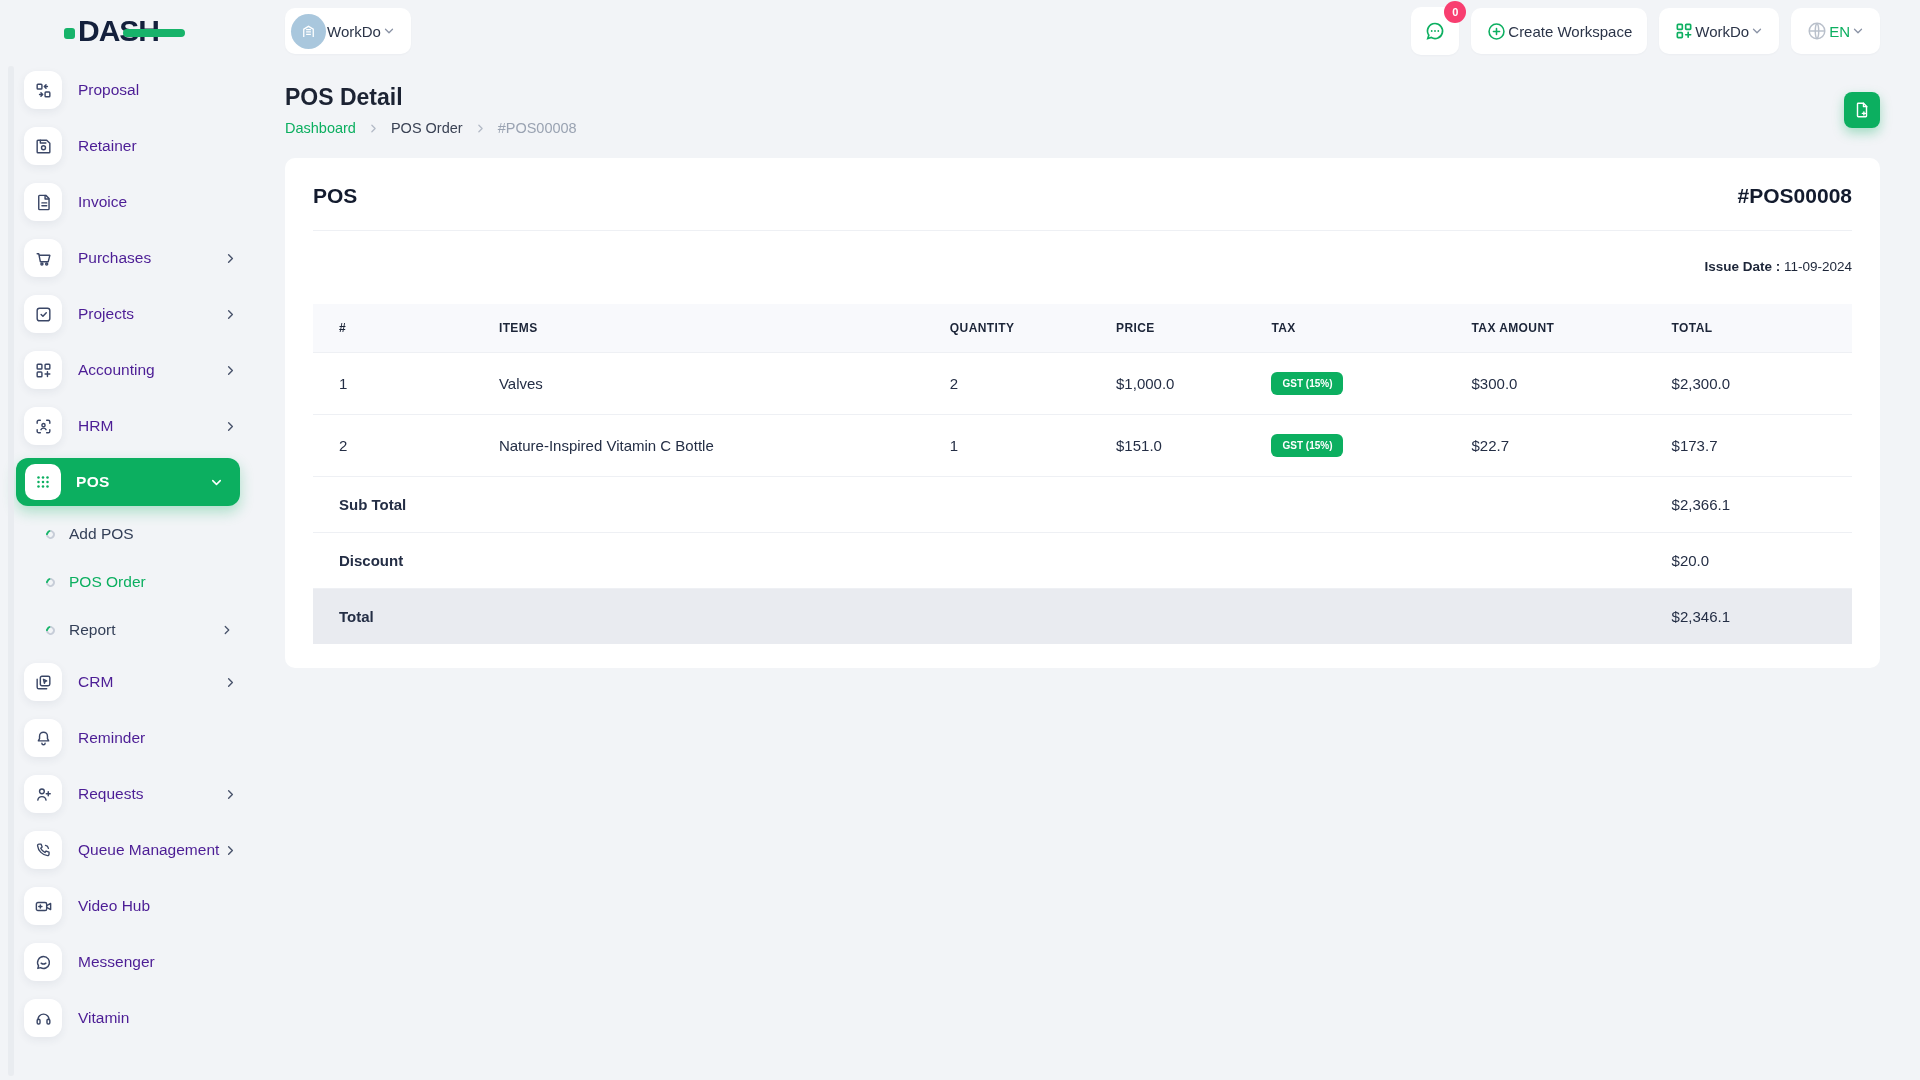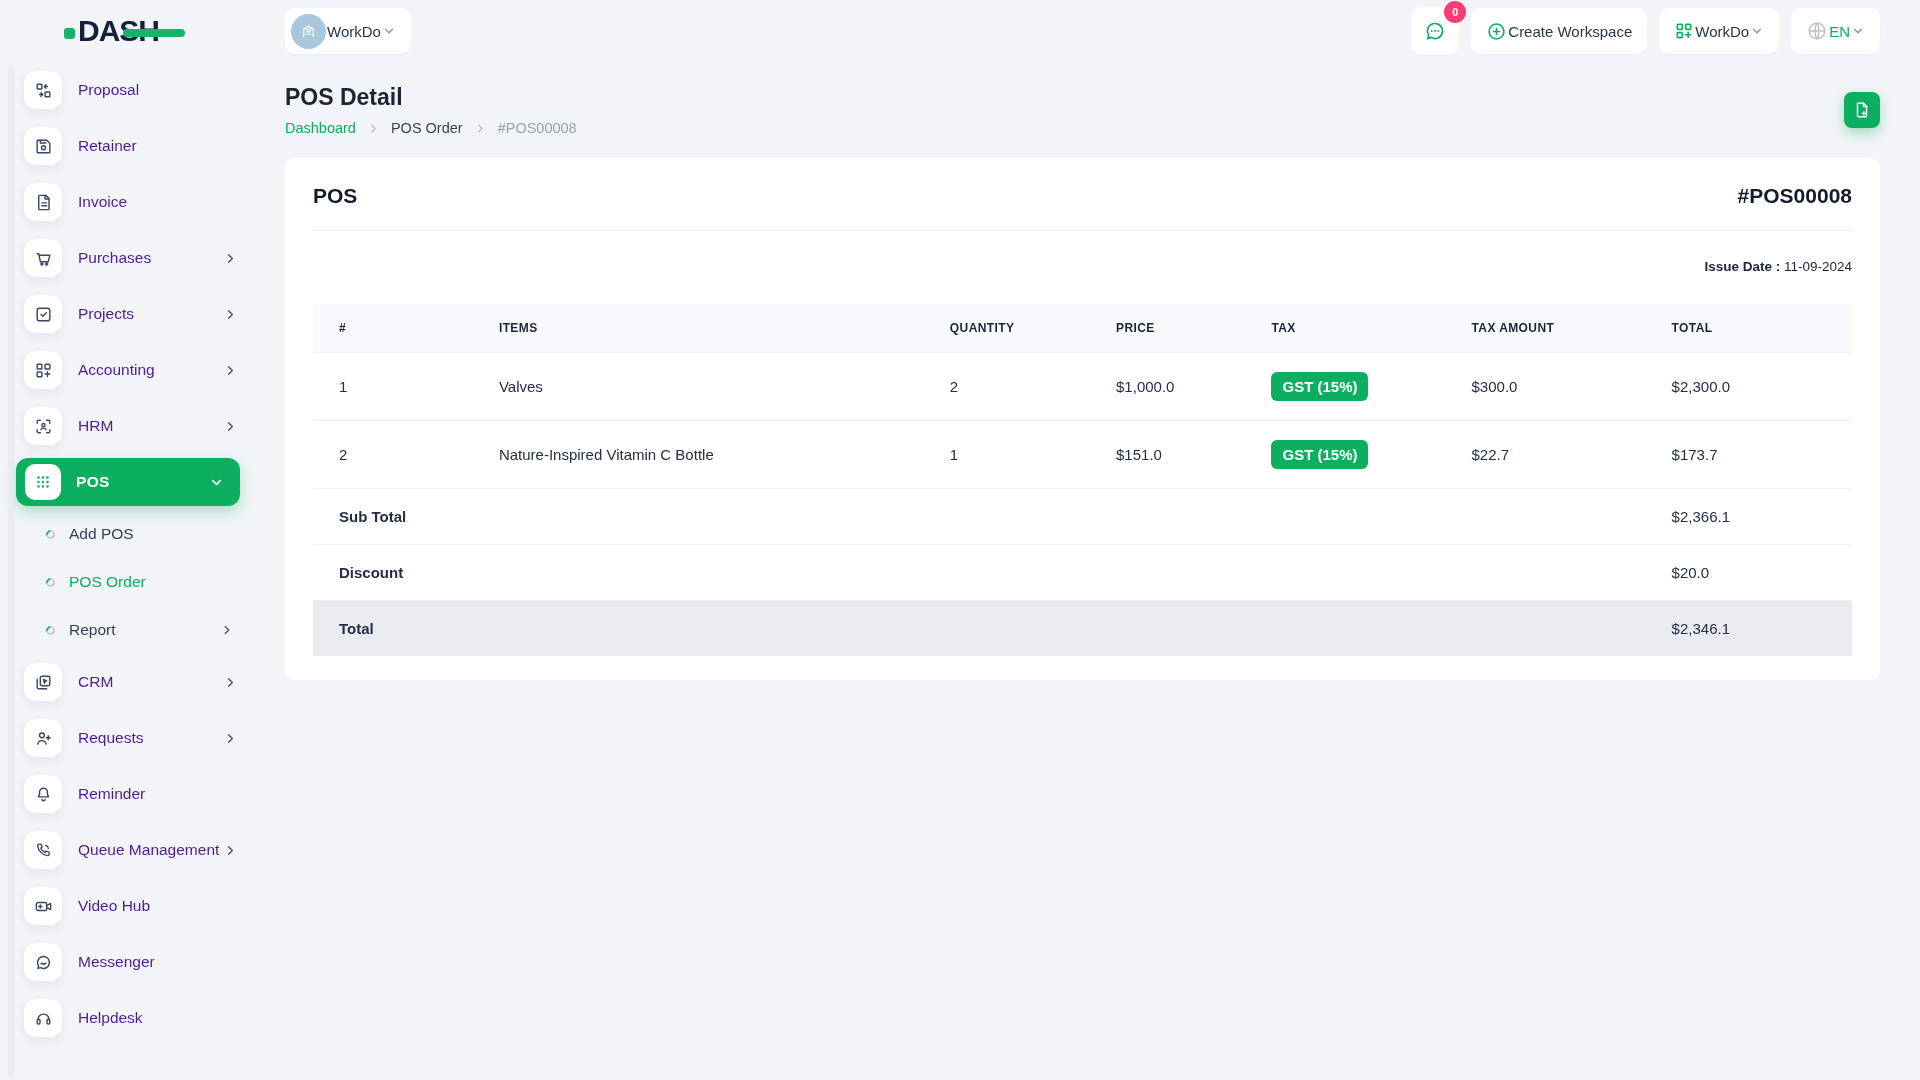--- a/index.html
+++ b/index.html
@@ -74,21 +74,21 @@
   .card-title, .card-number { font-size:21px; font-weight:700; color:#131b2e; }
   .card-divider { border-bottom:1px solid #eef0f4; margin-top:22px; }
   .issue-date { text-align:right; margin-top:28px; font-size:13.5px; color:#1c2538; }
   .issue-date .lbl { font-weight:700; }
 
   table.pos-table { width:100%; border-collapse:collapse; margin-top:30px; }
   .pos-table th { background:#f8f9fc; text-align:left; font-size:12px; font-weight:700;
     color:#1c2538; padding:17px 12px; letter-spacing:.4px; }
   .pos-table th:first-child, .pos-table td:first-child { padding-left:26px; }
   .pos-table td { padding:19px 12px; font-size:15px; color:#242e45; border-top:1px solid #eef0f4; }
-  .tax-badge { display:inline-block; background:#0caf60; color:#fff; font-size:15px;
+  .tax-badge { display:inline-block; background:#0caf60; color:#fff; font-size:10px;
     font-weight:700; padding:6px 11px; border-radius:6px; }
   .sum-label { font-weight:700; color:#1c2538; }
   tr.total-row td { background:#e9ebf0; border-top:1px solid #eef0f4; }
 </style>
 </head>
 <body>
 
 <header class="topbar">
   <div class="logo-wrap">
     <div class="logo">
@@ -296,43 +296,43 @@
     </span>
     <span class="nav-label">CRM</span>
     <svg class="chev" width="15" height="15" viewBox="0 0 24 24" fill="none" stroke="currentColor" stroke-width="2.2" stroke-linecap="round" stroke-linejoin="round">
         <path d="M9 6l6 6-6 6"></path>
       </svg>
   </div>
 
   <div class="nav-item">
     <span class="icon-box">
       <svg width="19" height="19" viewBox="0 0 24 24" fill="none" stroke="currentColor" stroke-width="1.8" stroke-linecap="round" stroke-linejoin="round">
+        <path d="M12 4a5 5 0 0 0-5 5v3.2L5.5 15h13L17 12.2V9a5 5 0 0 0-5-5z"></path>
+          <path d="M10 18a2 2 0 0 0 4 0"></path>
+      </svg>
+    </span>
+    <span class="nav-label">Reminder</span>
+  </div>
+
+  <div class="nav-item">
+    <span class="icon-box">
+      <svg width="19" height="19" viewBox="0 0 24 24" fill="none" stroke="currentColor" stroke-width="1.8" stroke-linecap="round" stroke-linejoin="round">
         <circle cx="10" cy="8" r="3"></circle>
           <path d="M4.8 19a5.3 5.3 0 0 1 10.4 0"></path>
           <path d="M18 8.5v5M15.5 11h5"></path>
       </svg>
     </span>
     <span class="nav-label">Requests</span>
     <svg class="chev" width="15" height="15" viewBox="0 0 24 24" fill="none" stroke="currentColor" stroke-width="2.2" stroke-linecap="round" stroke-linejoin="round">
         <path d="M9 6l6 6-6 6"></path>
       </svg>
   </div>
 
   <div class="nav-item">
     <span class="icon-box">
-      <svg width="19" height="19" viewBox="0 0 24 24" fill="none" stroke="currentColor" stroke-width="1.8" stroke-linecap="round" stroke-linejoin="round">
-        <path d="M12 4a5 5 0 0 0-5 5v3.2L5.5 15h13L17 12.2V9a5 5 0 0 0-5-5z"></path>
-          <path d="M10 18a2 2 0 0 0 4 0"></path>
-      </svg>
-    </span>
-    <span class="nav-label">Reminder</span>
-  </div>
-
-  <div class="nav-item">
-    <span class="icon-box">
       <svg width="19" height="19" viewBox="0 0 24 24" fill="none" stroke="currentColor" stroke-width="1.7" stroke-linecap="round" stroke-linejoin="round">
         <path d="M6.5 4h2.5l1.3 3.7-1.8 1.5a11 11 0 0 0 5.3 5.3l1.5-1.8L19 14v2.8a1.7 1.7 0 0 1-1.8 1.7A14.5 14.5 0 0 1 4.5 5.8 1.7 1.7 0 0 1 6.5 4z"></path>
         <path d="M14.5 5.5a4.5 4.5 0 0 1 3.7 3.7"></path>
       </svg>
     </span>
     <span class="nav-label">Queue Management</span>
     <svg class="chev" width="15" height="15" viewBox="0 0 24 24" fill="none" stroke="currentColor" stroke-width="2.2" stroke-linecap="round" stroke-linejoin="round">
         <path d="M9 6l6 6-6 6"></path>
       </svg>
   </div>
@@ -359,21 +359,21 @@
   </div>
 
   <div class="nav-item">
     <span class="icon-box">
       <svg width="19" height="19" viewBox="0 0 24 24" fill="none" stroke="currentColor" stroke-width="1.8" stroke-linecap="round" stroke-linejoin="round">
         <path d="M5 13.5a7 7 0 0 1 14 0"></path>
           <rect x="4" y="13" width="3.6" height="6" rx="1.6"></rect>
           <rect x="16.4" y="13" width="3.6" height="6" rx="1.6"></rect>
       </svg>
     </span>
-    <span class="nav-label">Helpdesk</span>
+    <span class="nav-label">Vitamin</span>
   </div>
 </aside>
 
 <main class="main">
   <div class="page-head">
     <div>
       <h1 class="page-title">POS Detail</h1>
       <nav class="crumbs">
         <span class="crumb-link">Dashboard</span>
         <span class="crumb-sep">

